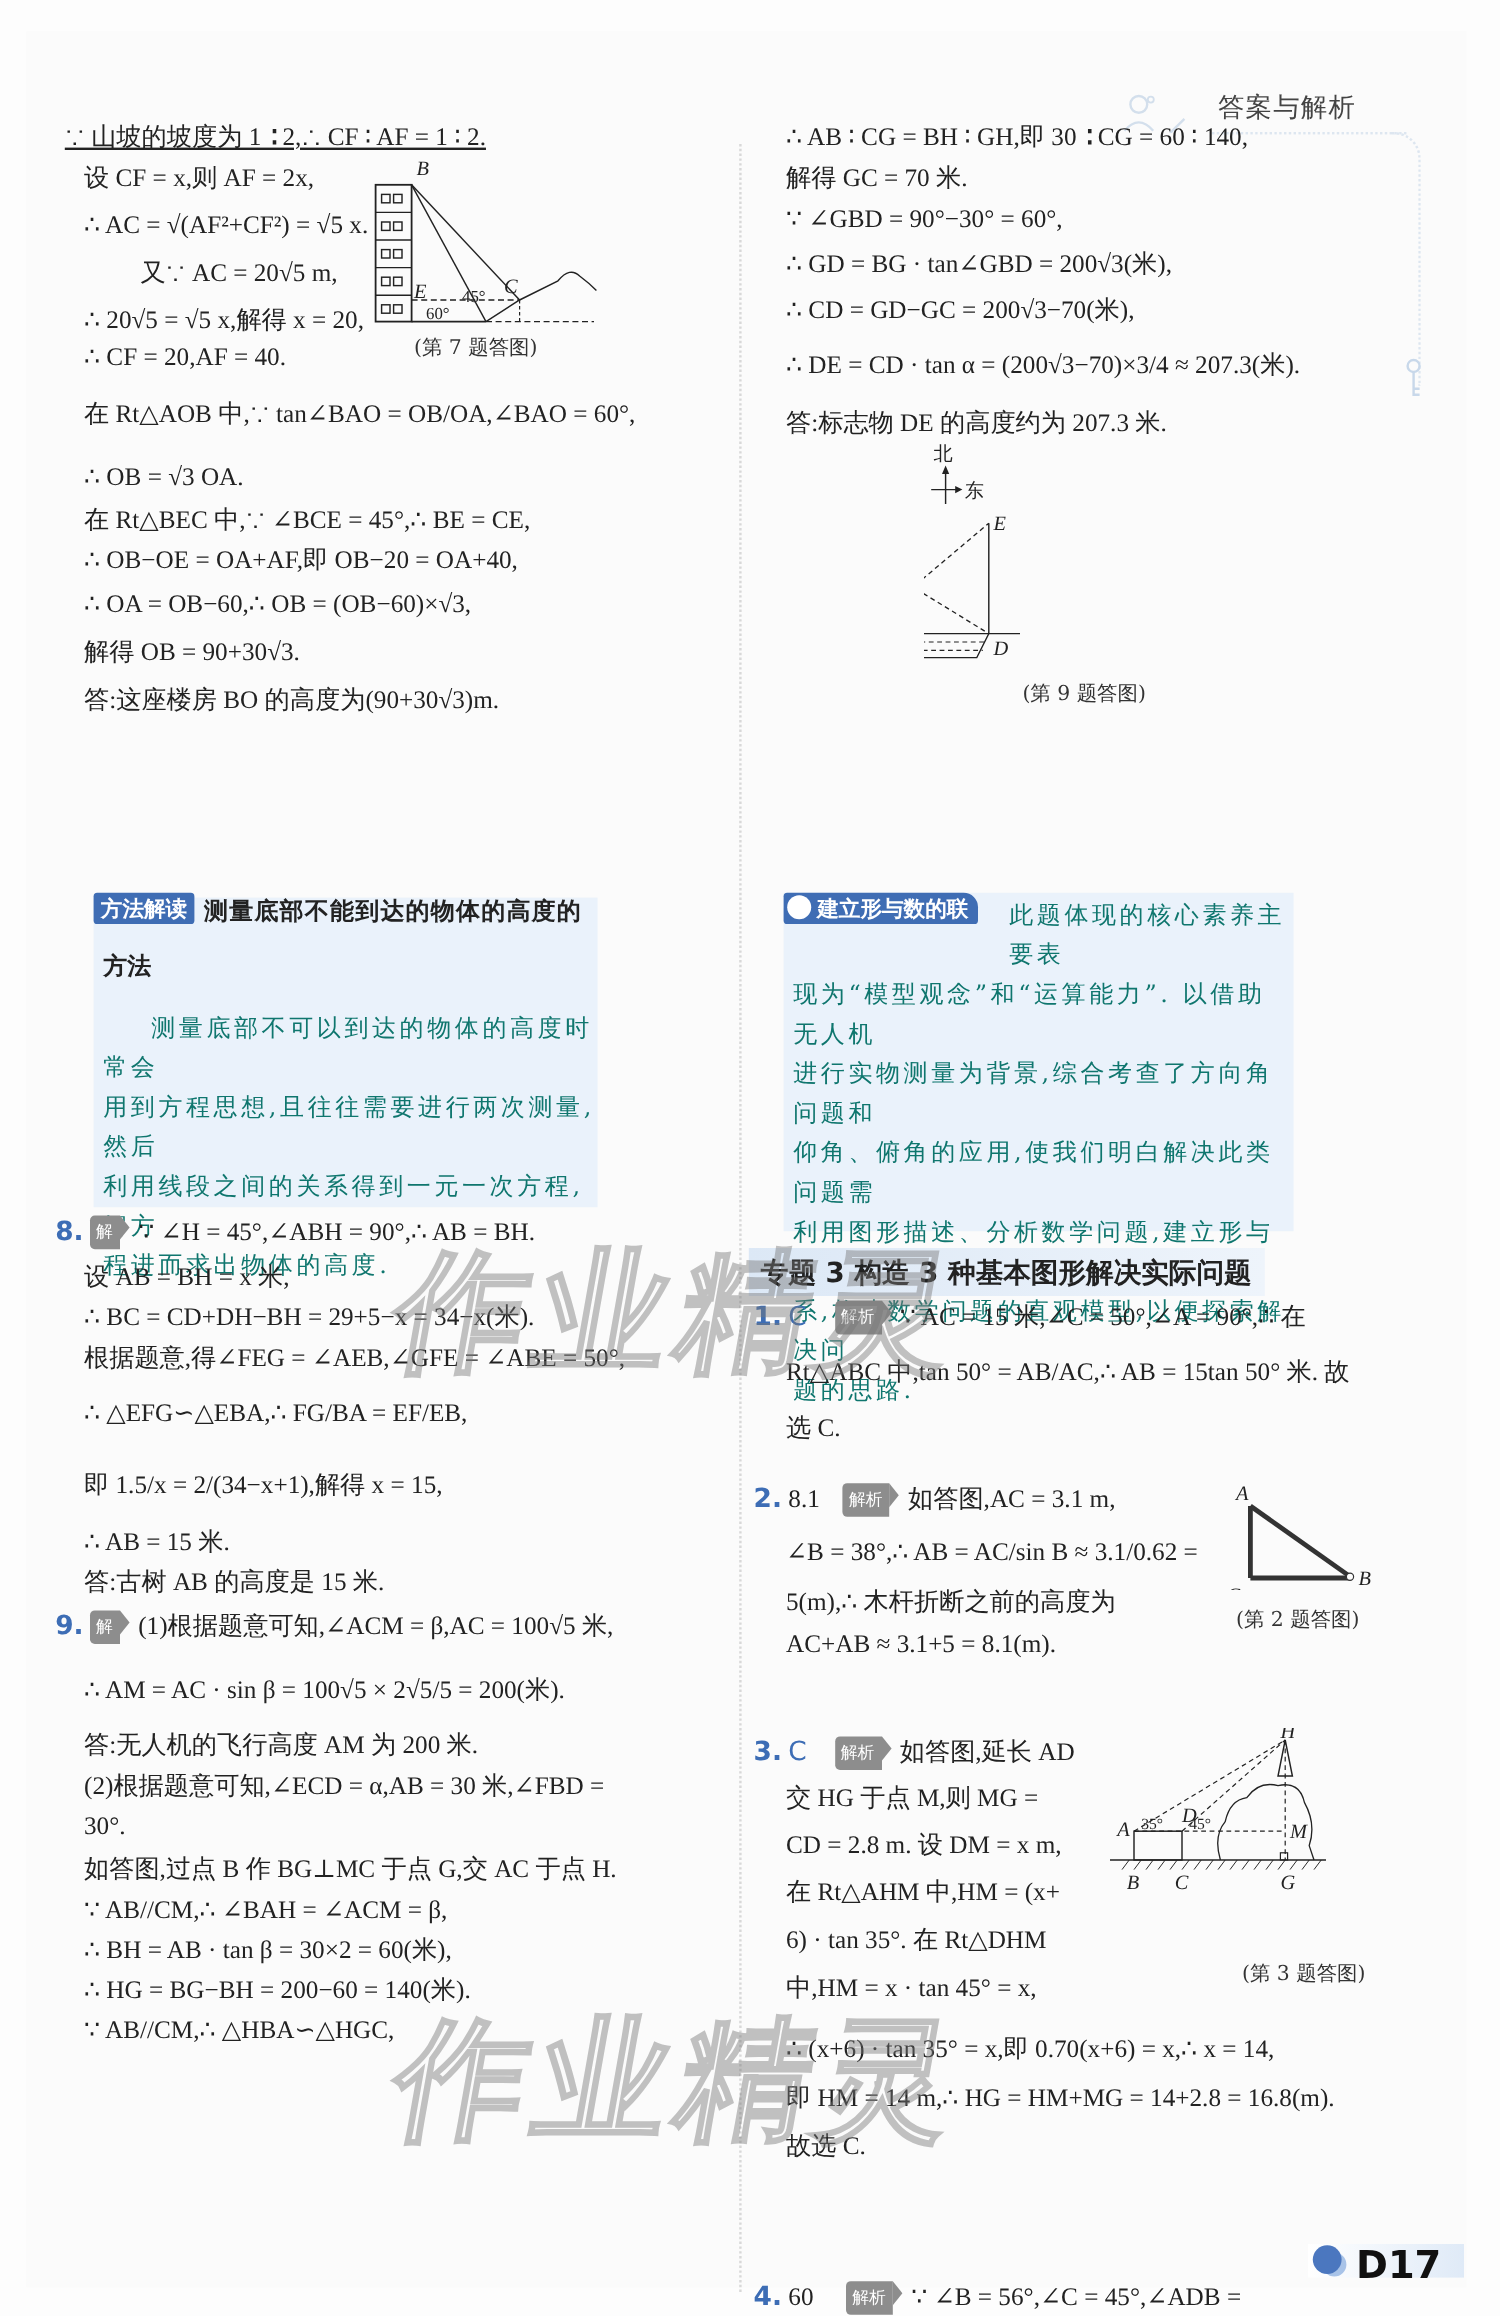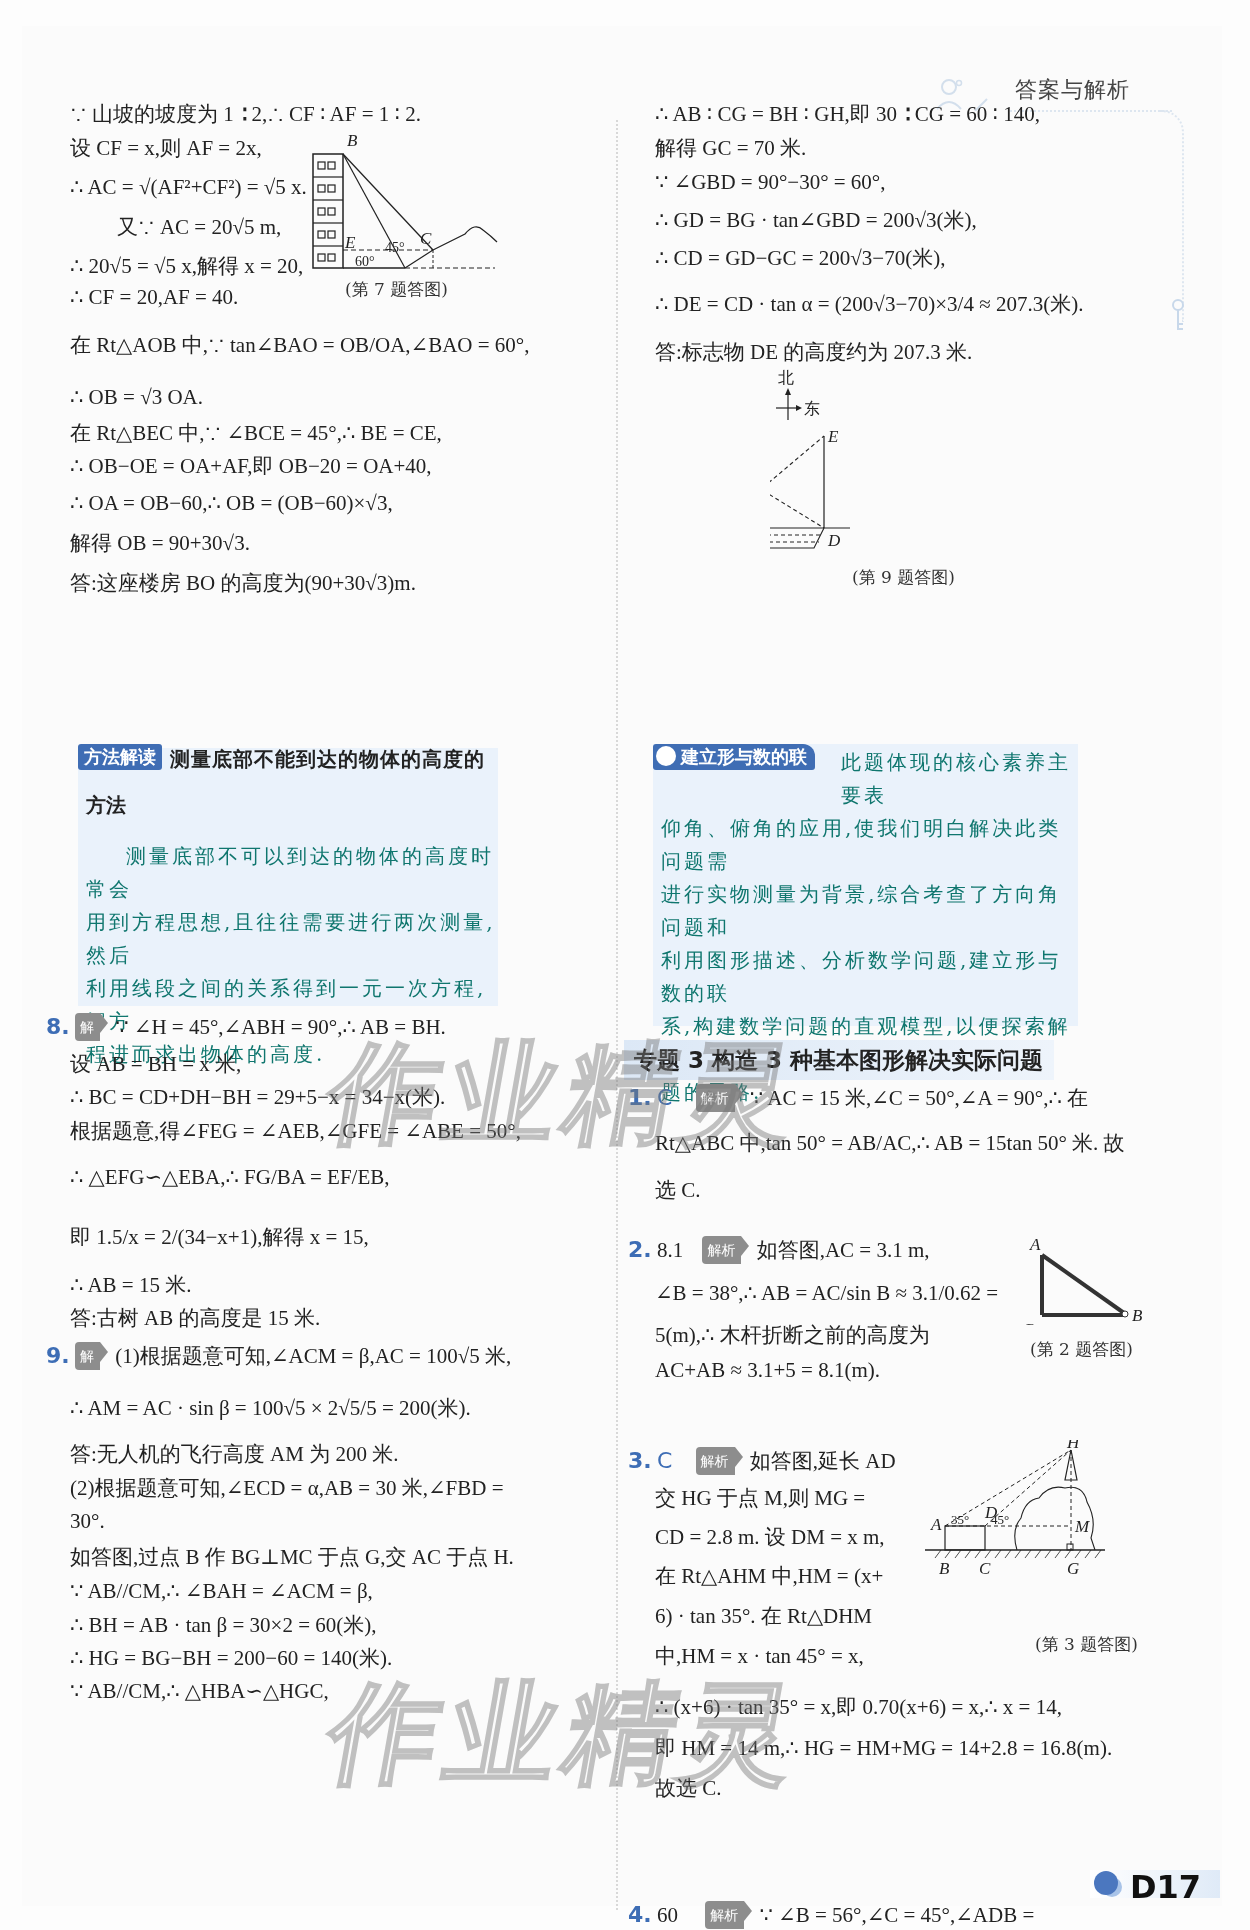--- a/index.html
+++ b/index.html
@@ -66,21 +66,21 @@
 <div class="header-curve"></div>
 <svg class="key-icon" viewBox="0 0 20 36">
   <circle cx="10" cy="7" r="5" fill="none" stroke="#c8d8ea" stroke-width="2"></circle>
   <line x1="10" y1="12" x2="10" y2="32" stroke="#c8d8ea" stroke-width="2"></line>
   <line x1="10" y1="26" x2="15" y2="26" stroke="#c8d8ea" stroke-width="2"></line>
   <line x1="10" y1="31" x2="15" y2="31" stroke="#c8d8ea" stroke-width="2"></line>
 </svg>
 <div class="col-divider"></div>
 
 <div>
-  <div class="line" style="left:70px;top:101px;">∵ 山坡的坡度为 1 ∶ 2,∴ CF ∶ AF = 1 ∶ 2.</div>
+  <div class="line" style="left:54px;top:101px;text-decoration:underline;">∵ 山坡的坡度为 1 ∶ 2,∴ CF ∶ AF = 1 ∶ 2.</div>
   <div class="line" style="left:70px;top:135px;">设 CF = x,则 AF = 2x,</div>
   <div class="line" style="left:70px;top:174px;">∴ AC = √(AF²+CF²) = √5 x.</div>
   <div class="line" style="left:70px;top:214px;margin-left:47px;">又∵ AC = 20√5 m,</div>
   <div class="line" style="left:70px;top:253px;">∴ 20√5 = √5 x,解得 x = 20,</div>
   <div class="line" style="left:70px;top:284px;">∴ CF = 20,AF = 40.</div>
   <div class="line" style="left:70px;top:332px;">在 Rt△AOB 中,∵ tan∠BAO = OB/OA,∠BAO = 60°,</div>
   <div class="line" style="left:70px;top:384px;">∴ OB = √3 OA.</div>
   <div class="line" style="left:70px;top:420px;">在 Rt△BEC 中,∵ ∠BCE = 45°,∴ BE = CE,</div>
   <div class="line" style="left:70px;top:453px;">∴ OB−OE = OA+AF,即 OB−20 = OA+40,</div>
   <div class="line" style="left:70px;top:490px;">∴ OA = OB−60,∴ OB = (OB−60)×√3,</div>
@@ -207,22 +207,23 @@
   </svg>
   <div class="caption" style="left:852px;top:566px;">(第 9 题答图)</div>
 
   <div class="core-box">
     <span class="core-tag">
       <span class="core-icon"></span>
       <span>建立形与数的联</span>
     </span>
     <div class="core-body">
       <div class="kai" style="padding-left:180px;">此题体现的核心素养主要表</div>
+      <div class="kai">现为“模型观念”和“运算能力”. 以借助无人机</div>
+      <div class="kai">进行实物测量为背景,综合考查了方向角问题和</div>
       <div class="kai">仰角、俯角的应用,使我们明白解决此类问题需</div>
-      <div class="kai">进行实物测量为背景,综合考查了方向角问题和</div>
       <div class="kai">利用图形描述、分析数学问题,建立形与数的联</div>
       <div class="kai">系,构建数学问题的直观模型,以便探索解决问</div>
       <div class="kai">题的思路.</div>
     </div>
   </div>
 
   <div class="topic-bar">
     <div class="topic-title">专题 3  构造 3 种基本图形解决实际问题</div>
   </div>
 

